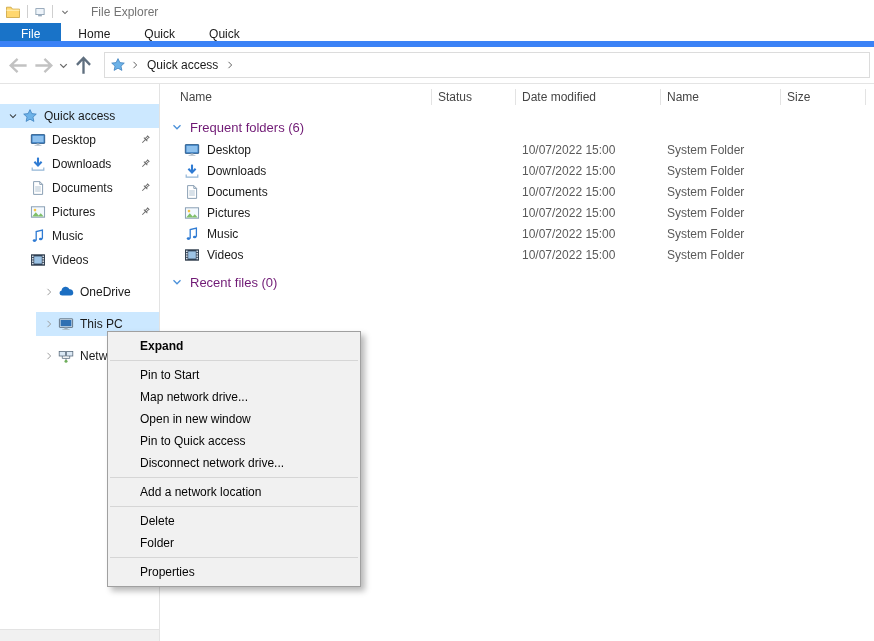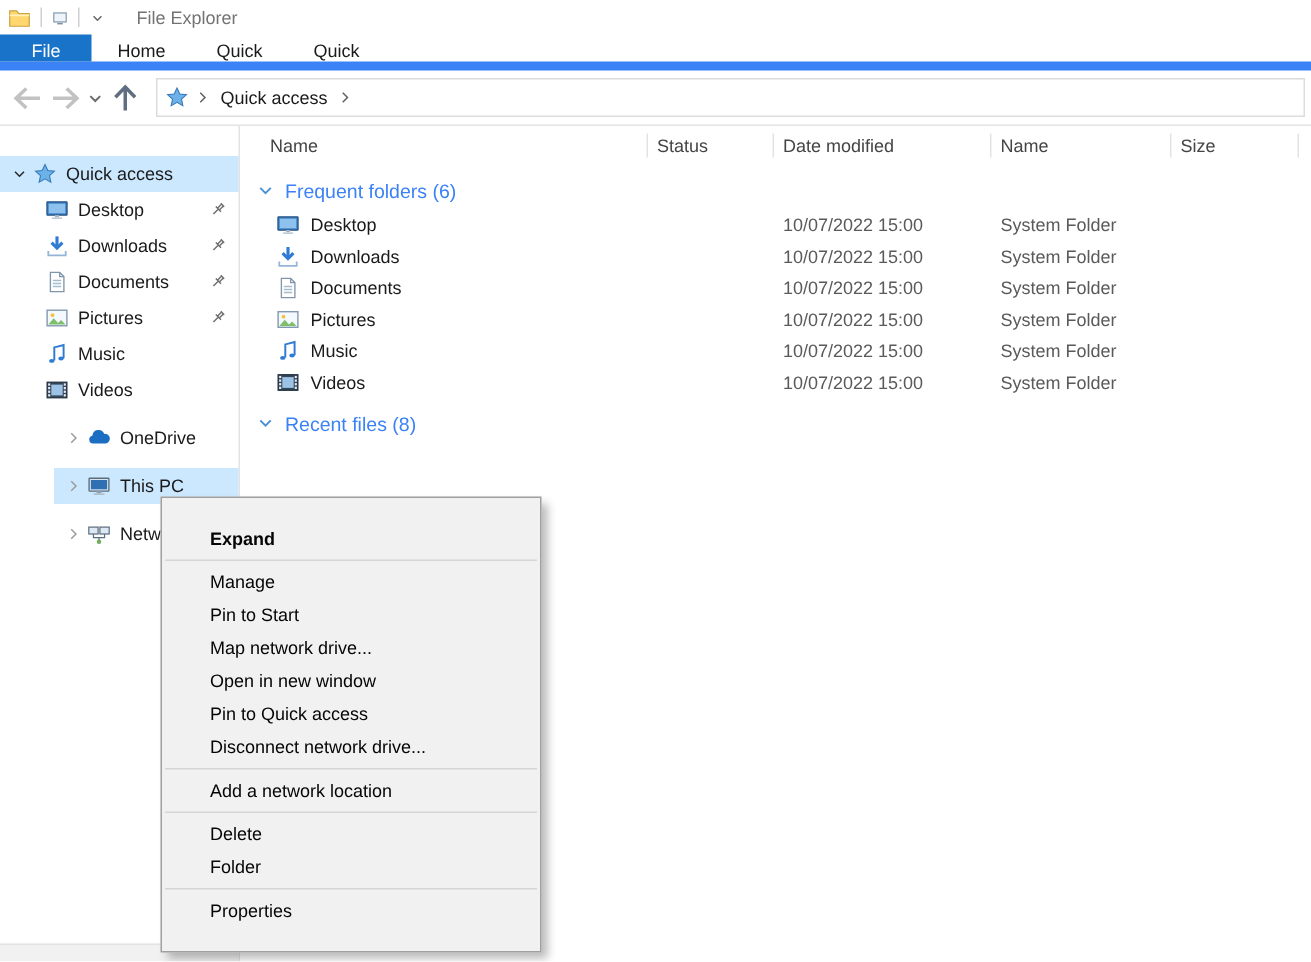--- a/index.html
+++ b/index.html
@@ -55,35 +55,35 @@
   .main{flex:1;position:relative;background:#fff;}
   .cols-header{height:26px;display:flex;align-items:center;color:#454545;}
   .col{position:relative;height:100%;display:flex;align-items:center;}
   .col::after{content:"";position:absolute;right:0;top:5px;bottom:5px;width:1px;background:#e3e3e3;}
   .col-name{width:272px;padding-left:20px;}
   .col-status{width:84px;padding-left:6px;}
   .col-date-modified{width:145px;padding-left:6px;}
   .col-type{width:120px;padding-left:6px;}
   .col-size{width:85px;padding-left:6px;}
 
-  .group-header{height:24px;display:flex;align-items:center;gap:5px;padding-left:9px;margin-top:5px;font-size:13px;color:#3b82f6;}
+  .group-header{height:24px;display:flex;align-items:center;gap:5px;padding-left:9px;margin-top:5px;font-size:13px;color:#701a75;}
   .group-header .icon svg{width:14px;height:14px;}
   .gh-label{white-space:nowrap;}
 
   .frow{height:21px;display:flex;align-items:center;}
   .cell{white-space:nowrap;overflow:hidden;}
   .cell-name{width:272px;display:flex;align-items:center;gap:7px;padding-left:24px;color:#1a1a1a;}
   .cell-status{width:84px;padding-left:6px;}
   .cell-date{width:145px;padding-left:6px;color:#5a5a5a;}
   .cell-type{width:120px;padding-left:6px;color:#5a5a5a;}
   .cell-size{width:85px;padding-left:6px;color:#5a5a5a;}
 
   
   .context-menu{position:absolute;left:107px;top:331px;width:254px;background:var(--menu-bg);
-    border:1px solid #a0a0a0;box-shadow:4px 4px 6px rgba(0,0,0,.28);padding:16px 0;z-index:20;}
+    border:1px solid #a0a0a0;box-shadow:4px 4px 6px rgba(0,0,0,.28);padding:3px 0;z-index:20;}
   .menu-item{height:22px;line-height:22px;padding-left:32px;color:#050505;}
   .menu-item.bold{font-weight:bold;}
   .menu-sep{height:1px;background:#d6d6d6;margin:3px 2px;}
 </style>
 </head>
 <body>
 
 <div class="window">
 
   <div class="titlebar">
@@ -446,31 +446,30 @@
               <div class="cell cell-type">System Folder</div>
               <div class="cell cell-size"></div>
             </div>
           </div>
           <div class="group-header">
             <span class="icon">
               <svg viewBox="0 0 16 16">
                 <path d="M4 6l4 4 4-4" fill="none" stroke="#4a90d9" stroke-width="1.5"></path>
               </svg>
             </span>
-            <span class="gh-label">Recent files (8)</span>
+            <span class="gh-label">Recent files (0)</span>
           </div>
           <div class="rows"></div>
         </div>
     </div>
   </div>
 
   <div class="context-menu">
       <div class="menu-item bold">Expand</div>
       <div class="menu-sep"></div>
-      <div class="menu-item">Manage</div>
       <div class="menu-item">Pin to Start</div>
       <div class="menu-item">Map network drive...</div>
       <div class="menu-item">Open in new window</div>
       <div class="menu-item">Pin to Quick access</div>
       <div class="menu-item">Disconnect network drive...</div>
       <div class="menu-sep"></div>
       <div class="menu-item">Add a network location</div>
       <div class="menu-sep"></div>
       <div class="menu-item">Delete</div>
       <div class="menu-item">Folder</div>

